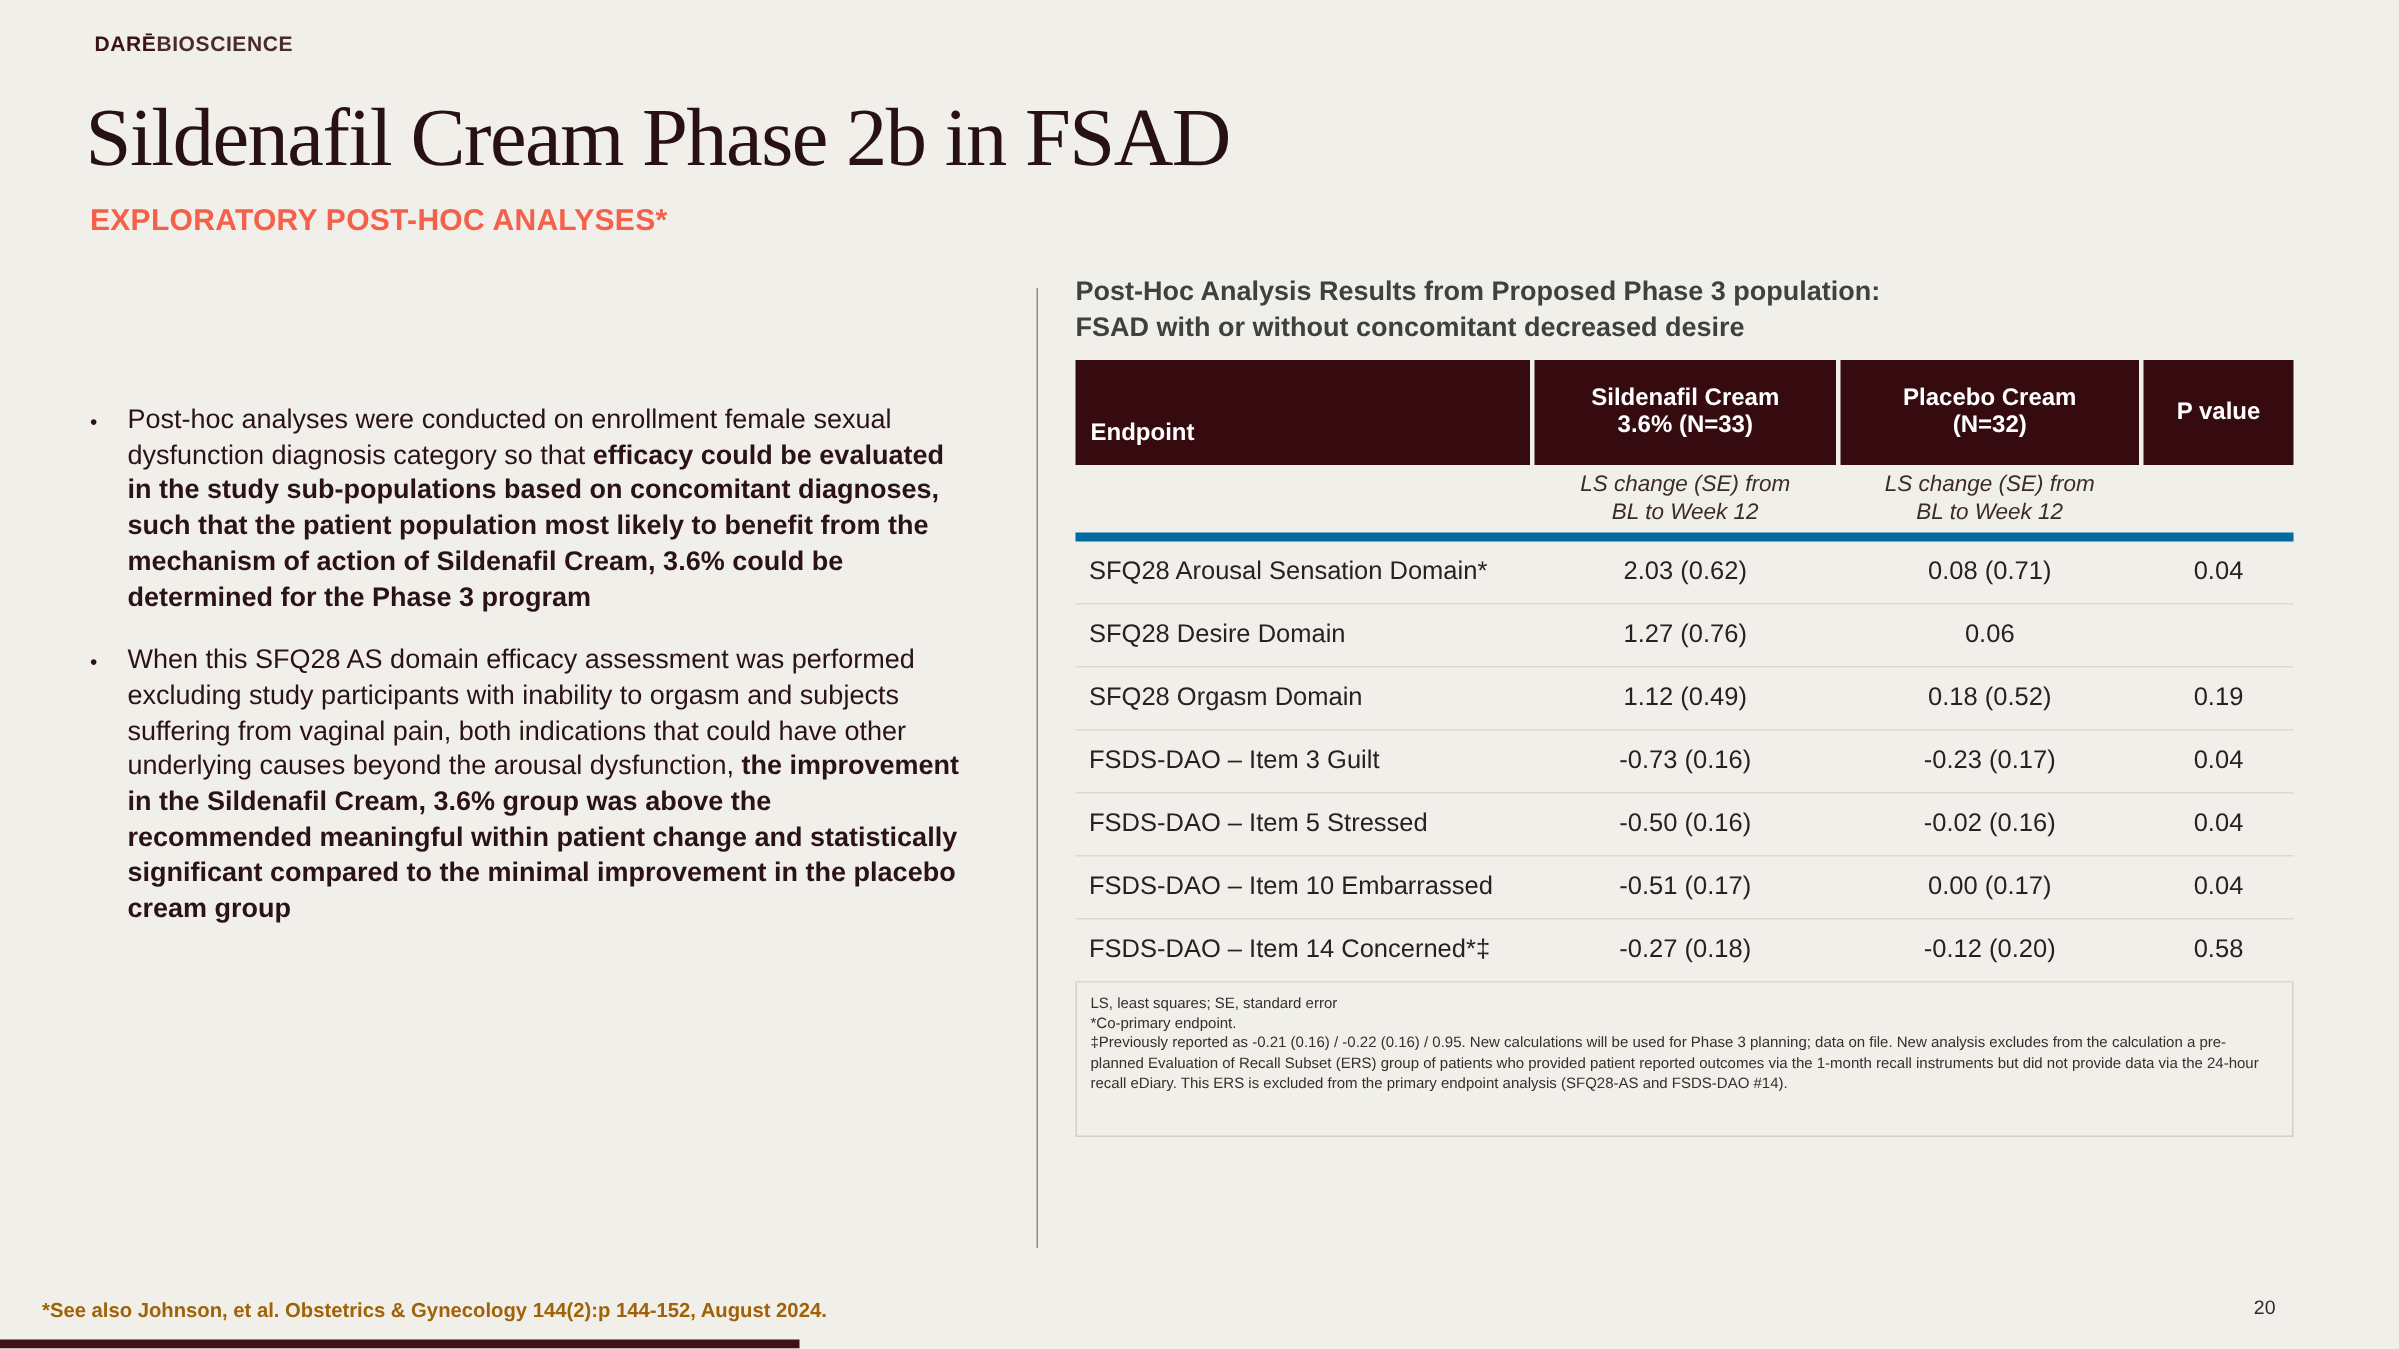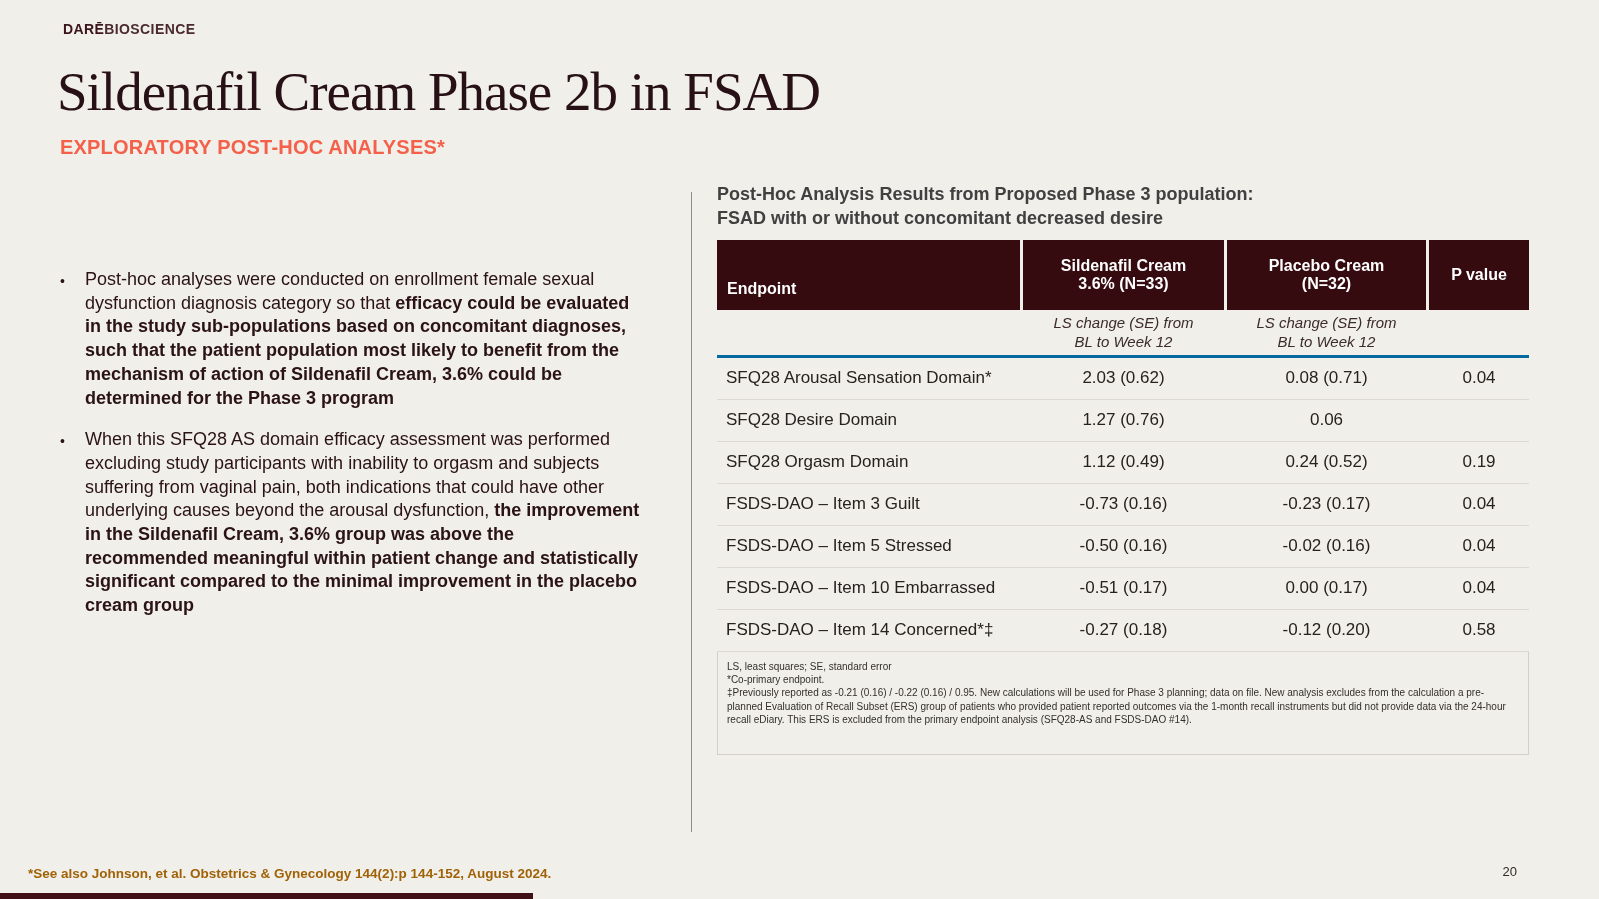--- a/index.html
+++ b/index.html
@@ -29,21 +29,21 @@
   .vdivider { position:absolute; left:691px; top:192px; width:1px; height:640px; background:#8f8e8a; }
 
   
   .right { position:absolute; left:717px; top:183px; width:812px; }
   .table-title { font-size:18px; font-weight:bold; color:#404040; line-height:1.32; margin-bottom:9px; }
 
   .grid { display:grid; grid-template-columns:303px 201px 199px 100px; column-gap:3px; }
   .thead .cell { background:#350b10; color:#ffffff; font-weight:bold; font-size:16px;
                  display:flex; flex-direction:column; justify-content:center; height:70px; text-align:center; }
   .thead .cell.endpoint { text-align:left; padding:0 10px; justify-content:flex-end; padding-bottom:12px; }
-  .subhead { border-bottom:3px solid #0369a1; }
+  .subhead { border-bottom:6px solid #0369a1; }
   .subhead .cell { height:45px; font-size:15px; font-style:italic; color:#3c2b2b; text-align:center;
                    display:flex; align-items:center; justify-content:center; white-space:pre-line; line-height:1.3; }
   .trow { border-bottom:1px solid #dcd9d0; }
   .trow .cell { height:41px; font-size:17px; color:#272220; display:flex; align-items:center;
                 justify-content:center; text-align:center; }
   .trow .cell.endpoint { justify-content:flex-start; text-align:left; padding-left:9px; }
 
   .footnotes { border:1px solid #d3d0c7; border-top:none; padding:8px 10px 28px 9px;
                font-size:10px; line-height:1.34; color:#33302c; }
   .footnotes div { margin:0; }
@@ -113,21 +113,21 @@
       <div class="cell">0.04</div>
     </div>
     <div class="grid trow">
       <div class="cell endpoint">SFQ28 Desire Domain</div>
       <div class="cell">1.27 (0.76)</div>
       <div class="cell">0.06</div>
     </div>
     <div class="grid trow">
       <div class="cell endpoint">SFQ28 Orgasm Domain</div>
       <div class="cell">1.12 (0.49)</div>
-      <div class="cell">0.24 (0.52)</div>
+      <div class="cell">0.18 (0.52)</div>
       <div class="cell">0.19</div>
     </div>
     <div class="grid trow">
       <div class="cell endpoint">FSDS-DAO – Item 3 Guilt</div>
       <div class="cell">-0.73 (0.16)</div>
       <div class="cell">-0.23 (0.17)</div>
       <div class="cell">0.04</div>
     </div>
     <div class="grid trow">
       <div class="cell endpoint">FSDS-DAO – Item 5 Stressed</div>

